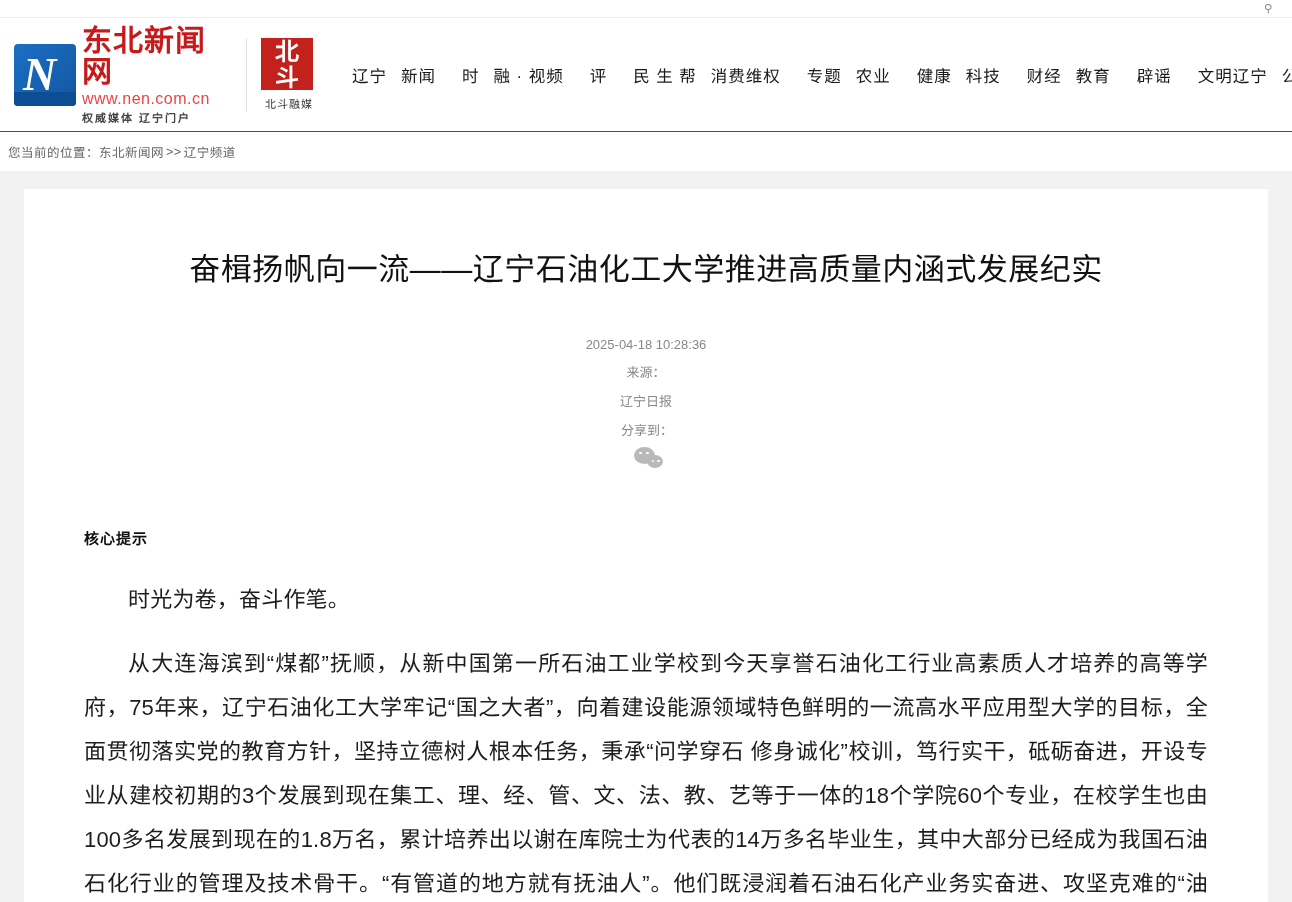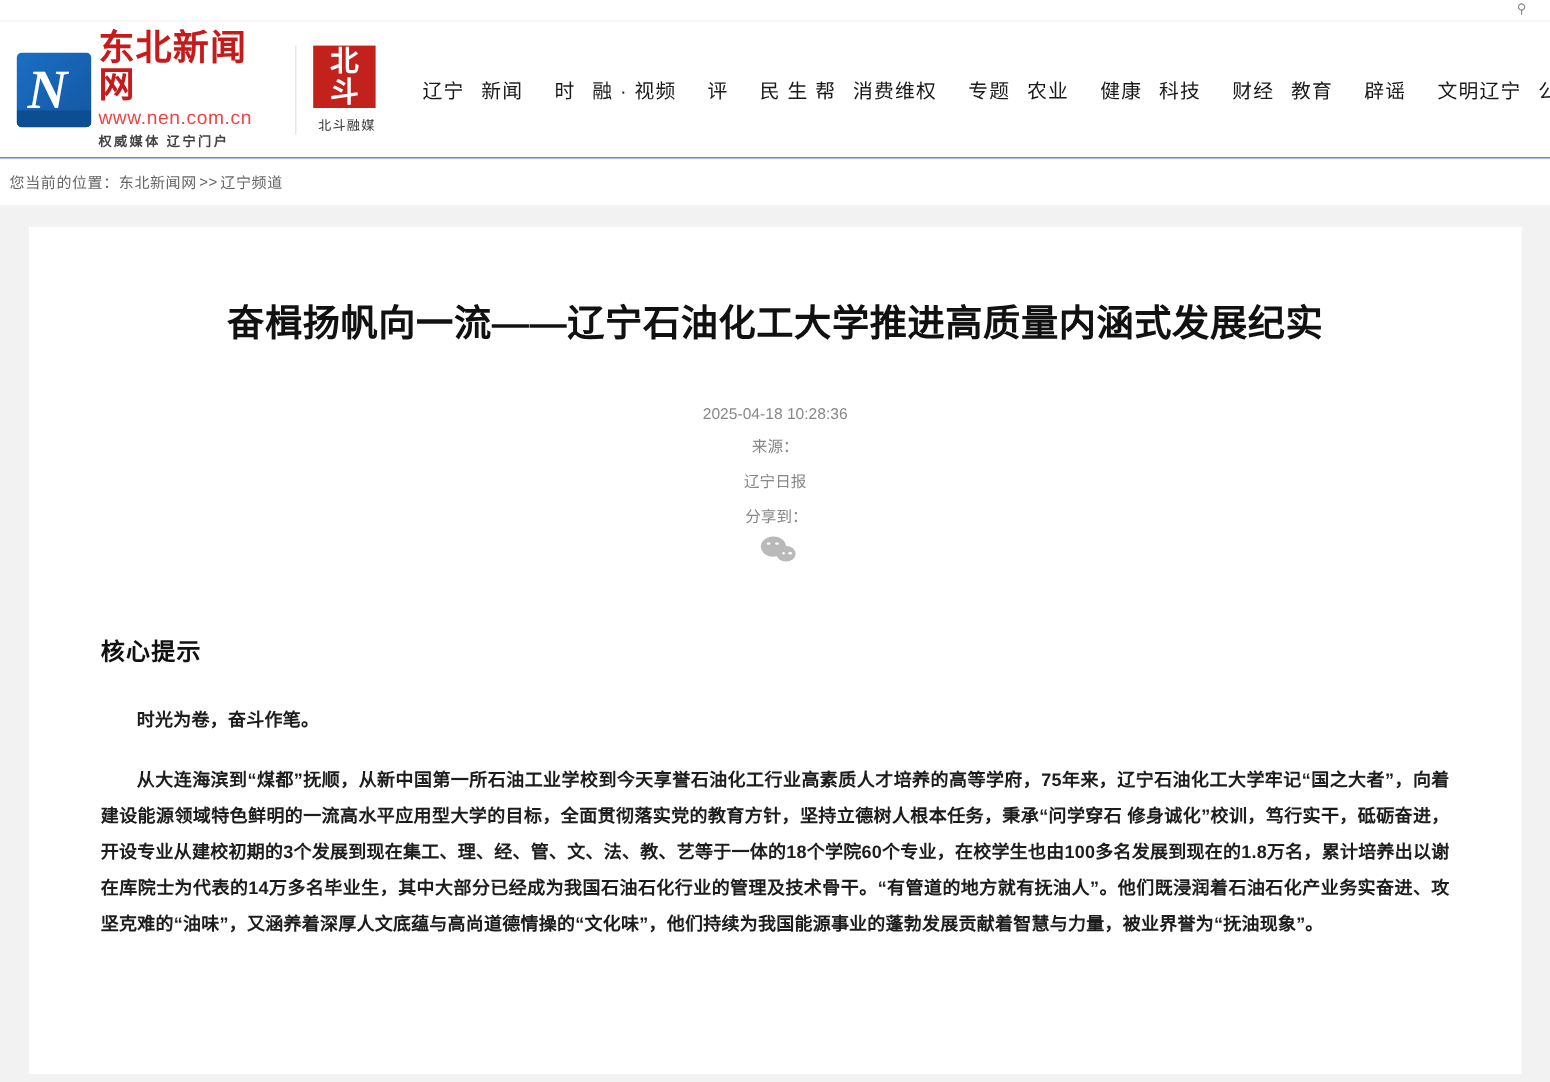--- a/index.html
+++ b/index.html
@@ -193,21 +193,21 @@
   .wrap { padding: 18px 0 0 0; }
   .card {
     width: 1244px;
     margin: 0 auto;
     background: #ffffff;
     min-height: 706px;
     padding: 42px 60px 20px 60px;
   }
   .art-title {
     font-size: 31px;
-    font-weight: bold;
+    font-weight: normal;
     text-align: center;
     color: #111;
     letter-spacing: .5px;
     line-height: 1.35;
     margin: 18px 0 13px 0;
     font-family: "Liberation Sans", "DejaVu Sans", sans-serif;
   }
   .art-meta {
     margin-top: 46px;
     display: flex;
@@ -233,34 +233,33 @@
   .wechat .b1 { width: 21px; height: 17px; left: 0; top: 2px; }
   .wechat .b2 { width: 16px; height: 13px; left: 13px; top: 10px; }
   .wechat .d { background: #ffffff; width: 2.6px; height: 2.6px; }
   .wechat .d1 { left: 5px;  top: 7px; }
   .wechat .d2 { left: 12px; top: 7px; }
   .wechat .d3 { left: 17.5px; top: 15px; }
   .wechat .d4 { left: 23px; top: 15px; }
 
   .body-area { margin-top: 56px; }
   .sec-head {
-    font-size: 20px;
+    font-size: 15px;
     font-weight: bold;
     color: #111;
     letter-spacing: 1px;
     margin: 0 0 30px 0;
   }
   p.para {
-    font-size: 15px;
+    font-size: 22px;
     line-height: 2.0;
     color: #1d1d1d;
     margin: 0 0 20px 0;
     text-align: justify;
     letter-spacing: .2px;
-    font-weight: bold;
   }
   p.indent { text-indent: 2em; }
 </style>
 </head>
 <body>
 
 <div class="topstrip">
   <span class="tiny-icon">⚲</span>
 </div>
 

